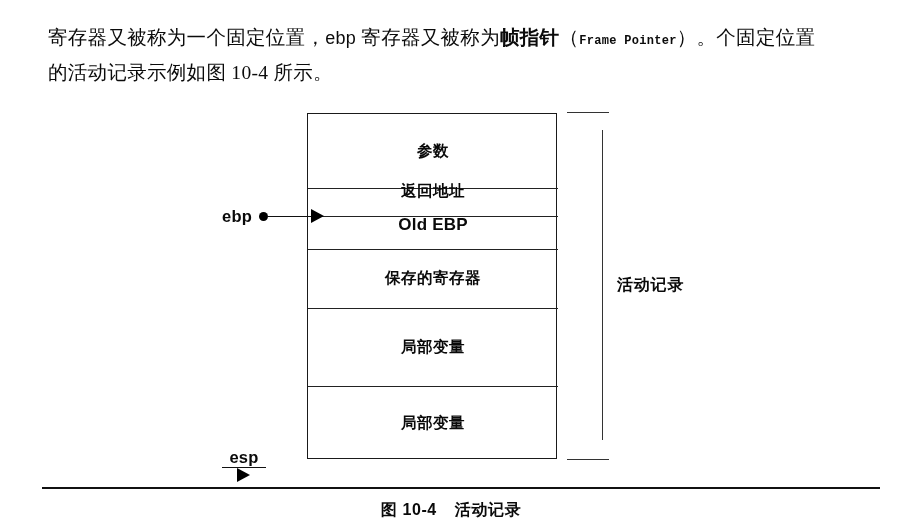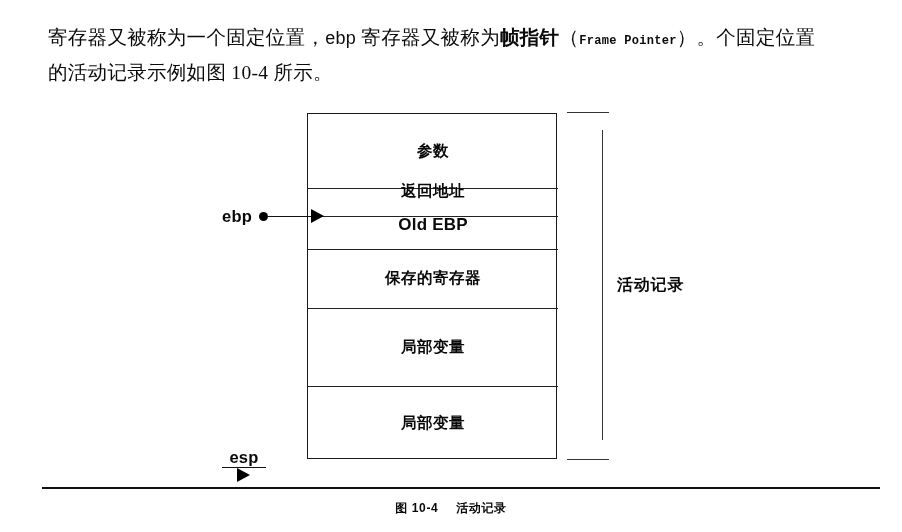--- a/index.html
+++ b/index.html
@@ -157,21 +157,21 @@
     height: 0;
     border-top: 2px solid #111111;
   }
   #caption {
     position: absolute;
     left: 0;
     top: 500px;
     width: 902px;
     text-align: center;
     font-family: "DejaVu Sans", "Liberation Sans", sans-serif;
-    font-size: 12px;
+    font-size: 16px;
     font-weight: 700;
     letter-spacing: 0.6px;
     color: #0a0a0a;
   }
   #caption .capnum {
     font-family: "Liberation Sans", "DejaVu Sans", sans-serif;
   }
   #caption .capgap {
     display: inline-block;
     width: 18px;

